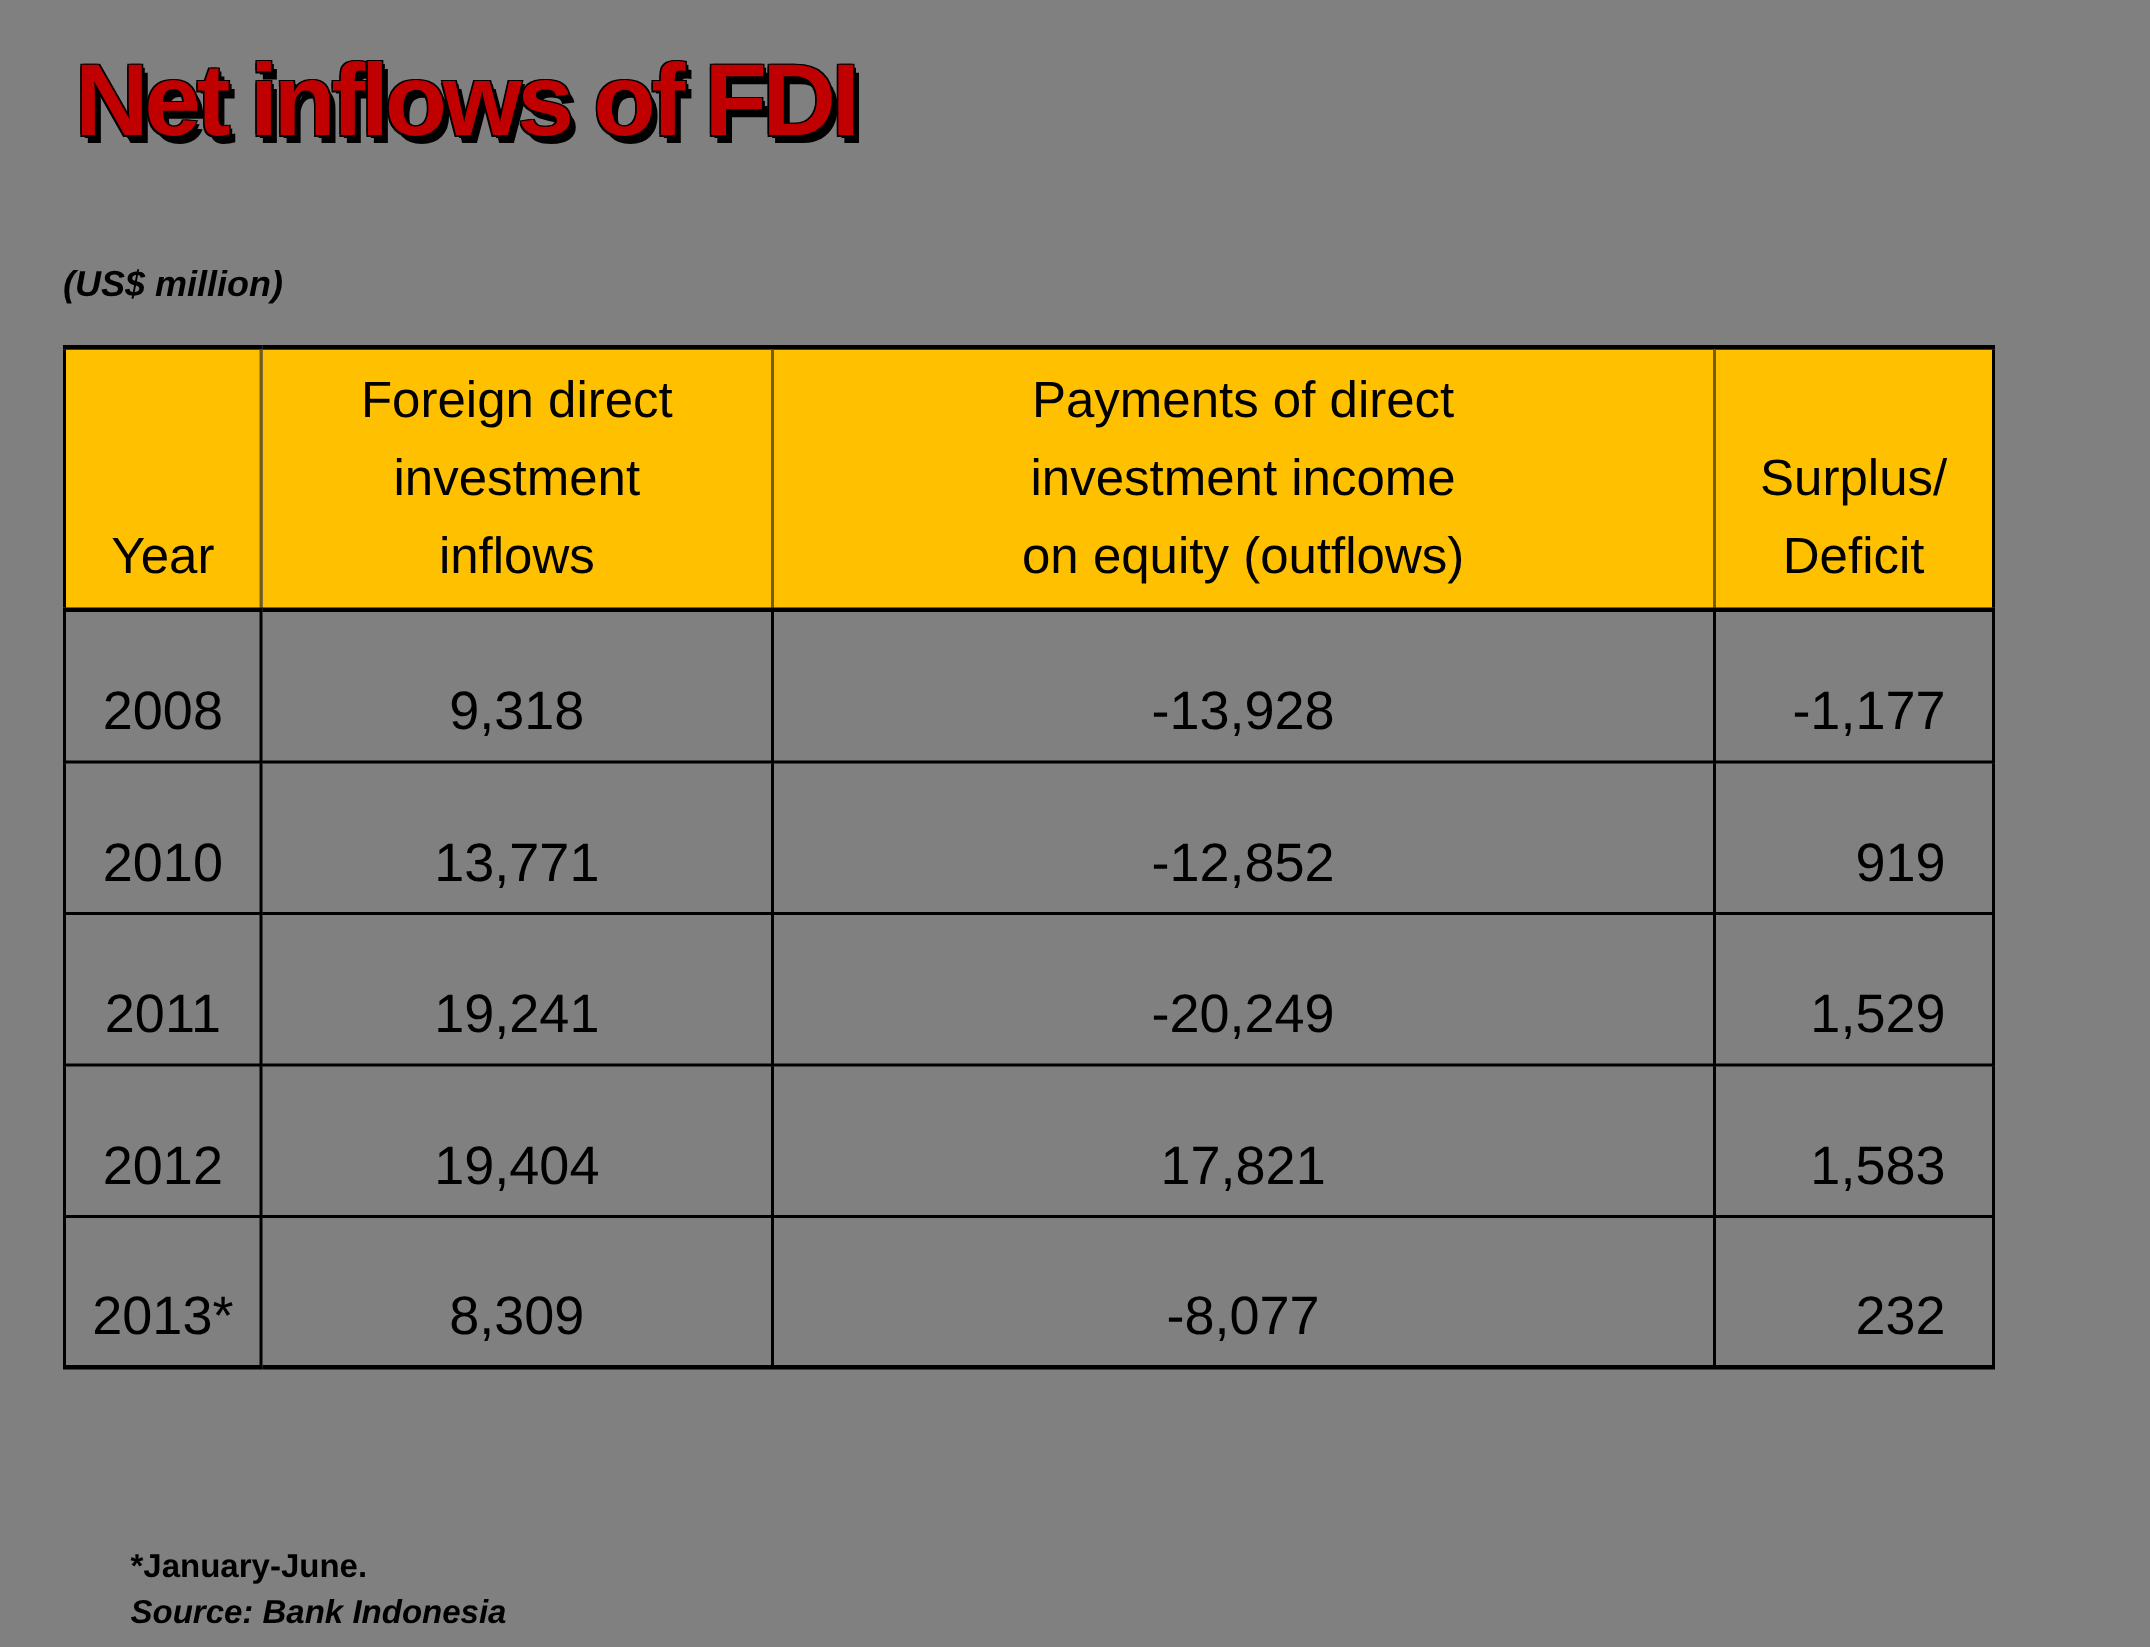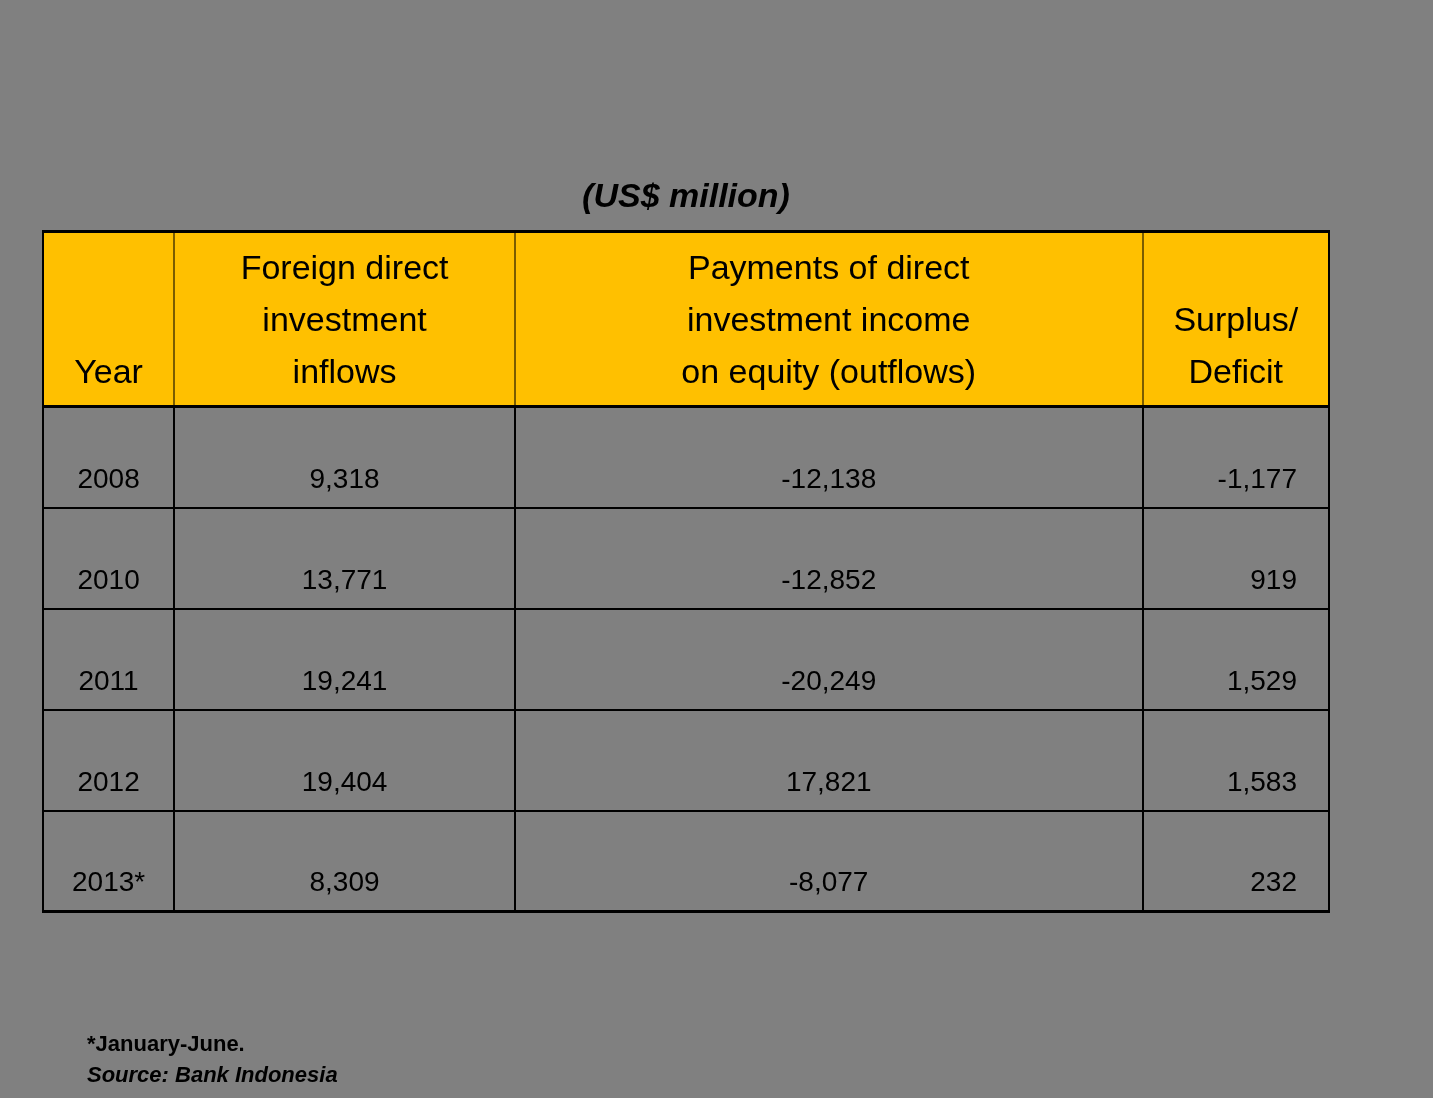--- a/index.html
+++ b/index.html
@@ -33,22 +33,21 @@
       -1px -1px 0 #000,
       1px -1px 0 #000,
       -1px 1px 0 #000,
       2px 2px 0 #000;
     white-space:nowrap;
   }
   .subtitle{
     position:absolute;
     left:42px;top:176px;
     width:1288px;
-    text-align:center;
-    font-size:34px;
+    font-size:24px;
     font-weight:700;
     font-style:italic;
   }
   table.fdi{
     position:absolute;
     left:42px;top:230px;
     width:1288px;
     border-collapse:collapse;
     table-layout:fixed;
   }
@@ -73,21 +72,21 @@
     white-space:pre-line;
     border-left-color:var(--header-divider);
     border-right-color:var(--header-divider);
     border-top:3px solid var(--grid);
     border-bottom:3px solid var(--grid);
   }
   table.fdi thead th:first-child{border-left:2px solid var(--grid);}
   table.fdi thead th:last-child{border-right:2px solid var(--grid);}
   table.fdi tbody td{
     height:101px;
-    font-size:28px;
+    font-size:36px;
     font-weight:400;
     padding-bottom:12px;
     background:transparent;
     border-radius:25px;
   }
   table.fdi tbody td.surplus{
     text-align:right;
     padding-right:31px;
   }
   table.fdi tbody tr:last-child td{border-bottom:3px solid var(--grid);}
@@ -99,20 +98,21 @@
     margin-left:37px;
   }
   .footnote-asterisk{font-weight:700;}
   .footnote-source{font-weight:700;font-style:italic;text-align:right;}
 </style>
 </head>
 <body>
 
 <div class="slide">
 
+  <div class="title">Net inflows of FDI</div>
 
   <div class="subtitle">(US$ million)</div>
 
   <table class="fdi">
     <colgroup>
       <col class="c-year">
         <col class="c-inflows">
         <col class="c-outflows">
         <col class="c-surplus">
     </colgroup>
@@ -126,21 +126,21 @@
 investment income
 on equity (outflows)</th>
         <th>Surplus/
 Deficit</th>
       </tr>
     </thead>
     <tbody>
       <tr>
         <td class="year">2008</td>
         <td class="inflows">9,318</td>
-        <td class="outflows">-12,138</td>
+        <td class="outflows">-13,928</td>
         <td class="surplus">-1,177</td>
       </tr>
       <tr>
         <td class="year">2010</td>
         <td class="inflows">13,771</td>
         <td class="outflows">-12,852</td>
         <td class="surplus">919</td>
       </tr>
       <tr>
         <td class="year">2011</td>

